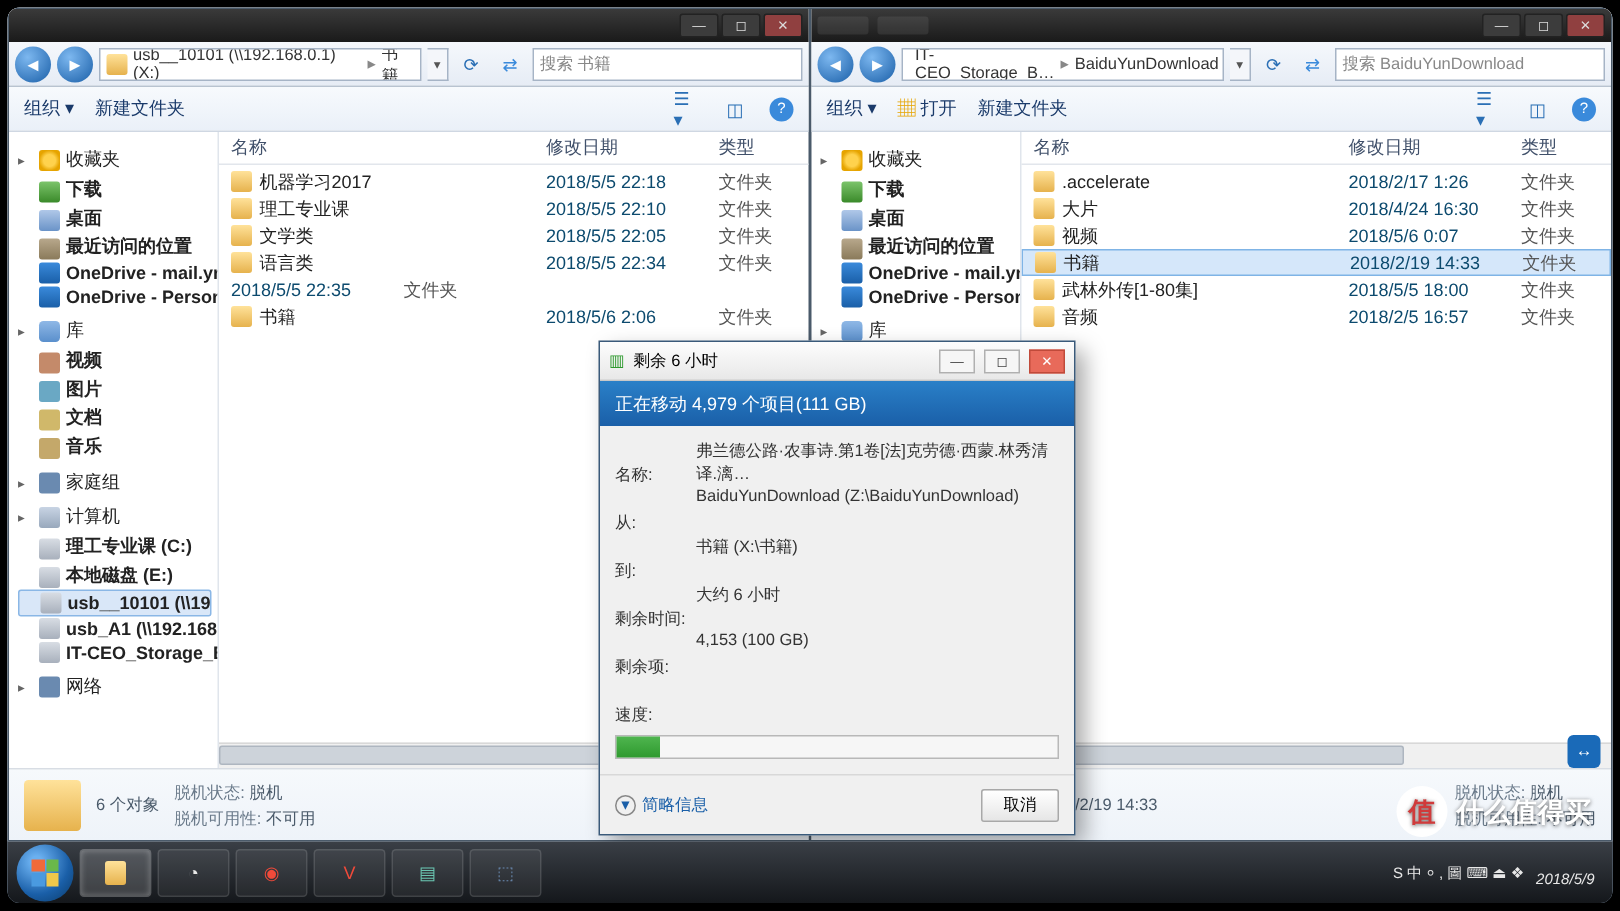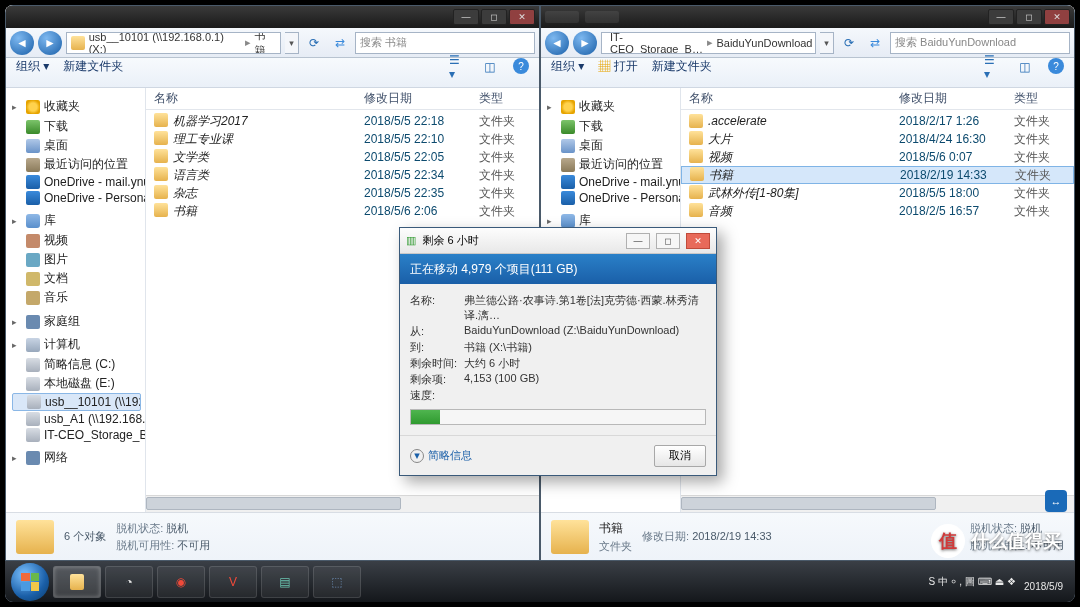--- a/index.html
+++ b/index.html
@@ -20,30 +20,30 @@
   .winbtn.close{background:#904040;}
   .navrow { height:30px; display:flex; align-items:center; gap:4px; padding:2px 4px; background:linear-gradient(#f5f8fc,#e6ecf5); border-bottom:1px solid #b8c3d0;}
   .navbtn{width:24px;height:24px;border-radius:12px;background:radial-gradient(circle at 35% 30%,#7db8f0,#1a5fa8);display:flex;align-items:center;justify-content:center;color:#fff;font-size:12px;}
   .crumb-box{flex:1;height:22px;border:1px solid #a6b4c6;background:#fff;display:flex;align-items:center;padding:0 4px;font-size:11px;color:#333;gap:4px;overflow:hidden;}
   .crumb-box .sep{color:#888;}
   .crumb-box .fico{width:14px;height:14px;background:linear-gradient(#ffe29a,#e6b24d);border-radius:2px;}
   .crumb-dd{width:14px;height:22px;border:1px solid #a6b4c6;border-left:none;background:#f4f6fa;display:flex;align-items:center;justify-content:center;color:#555;font-size:9px;}
   .refresh{width:22px;height:22px;display:flex;align-items:center;justify-content:center;color:#2a6fb5;}
   .searchbox{width:180px;height:22px;border:1px solid #a6b4c6;background:#fff;display:flex;align-items:center;padding:0 4px;color:#888;font-size:11px;}
 
-  .toolbar{height:30px;display:flex;align-items:flex-start;gap:14px;padding:0 10px;background:linear-gradient(#f7fafd,#eaf0f8);border-bottom:1px solid #cfd7e2;color:#1a3a6a;font-size:12px;}
+  .toolbar{height:30px;display:flex;align-items:center;gap:14px;padding:0 10px;background:linear-gradient(#f7fafd,#eaf0f8);border-bottom:1px solid #cfd7e2;color:#1a3a6a;font-size:12px;}
   .toolbar .tool{cursor:pointer}
   .toolbar .spacer{flex:1}
   .toolbar .ticon{width:18px;height:18px;display:flex;align-items:center;justify-content:center;color:#2a6fb5;}
   .help-c{width:16px;height:16px;border-radius:8px;background:#3a8adb;color:#fff;display:flex;align-items:center;justify-content:center;font-size:10px;}
 
   .body{flex:1;display:flex;min-height:0;}
   .navpane{width:140px;border-right:1px solid #e0e5ec;overflow:hidden;padding:4px 0 4px 6px;color:#222;}
   .navpane .grp{margin-top:6px;margin-bottom:2px;display:flex;align-items:center;gap:4px;font-weight:400;}
-  .navpane .item{display:flex;align-items:center;gap:4px;padding:1px 0 1px 14px;white-space:nowrap;overflow:hidden;text-overflow:ellipsis;}
+  .navpane .item{display:flex;align-items:flex-end;gap:4px;padding:1px 0 1px 14px;white-space:nowrap;overflow:hidden;text-overflow:ellipsis;font-weight:bold;}
   .navpane .item.sel{background:#d9e7f8;border:1px solid #8ab7e6;border-radius:2px;margin-right:4px;}
   .ico{width:14px;height:14px;flex:0 0 14px;border-radius:2px;}
   .ico.star{background:radial-gradient(circle,#ffd24d 40%,#e6a400 70%);}
   .ico.dl{background:linear-gradient(#7cc46b,#3a8a2a);}
   .ico.desk{background:linear-gradient(#b0c8e8,#6a93c8);}
   .ico.recent{background:linear-gradient(#b8a88c,#8a7a5a);}
   .ico.cloud{background:linear-gradient(#3a8adb,#1a5fa8);}
   .ico.lib{background:linear-gradient(#8fb8e6,#5a8fcc);border-radius:3px;}
   .ico.vid{background:#c48a6a;}
   .ico.pic{background:#6aa8c4;}
@@ -57,41 +57,41 @@
   .caret{width:10px;color:#666;font-size:9px;}
 
   .listarea{flex:1;display:flex;flex-direction:column;min-width:0;}
   .cols{height:22px;display:flex;align-items:center;border-bottom:1px solid #e2e6ec;padding-left:8px;color:#40506a;font-size:12px;}
   .cols .c1{flex:0 0 210px}
   .cols .c2{flex:0 0 115px}
   .cols .c3{flex:1}
   .rows{flex:1;overflow:hidden;padding-top:2px;}
   .row{height:18px;display:flex;align-items:center;padding-left:8px;font-size:12px;color:#222;}
   .row.sel{background:#d5e7fa;border:1px solid #7fb4e6;}
-  .row .c1{flex:0 0 210px;display:flex;align-items:flex-start;gap:5px;font-style:italic;}
+  .row .c1{flex:0 0 210px;display:flex;align-items:center;gap:5px;}
   .row .c2{flex:0 0 115px;color:#0c4a6e;}
   .row .c3{flex:1;color:#555;}
   .hscroll{height:17px;background:#f0f0f0;border-top:1px solid #d8d8d8;position:relative;}
   .hscroll .hthumb{position:absolute;left:0;top:1px;height:13px;width:65%;background:#cdd3da;border:1px solid #aeb6c0;border-radius:2px;}
 
   .status{height:48px;border-top:1px solid #d8dde4;background:linear-gradient(#f6f9fc,#eef3f9);display:flex;align-items:center;padding:4px 10px;gap:10px;font-size:11px;color:#4a5a6a;}
   .status .big-fold{width:38px;height:34px;background:linear-gradient(#ffe29a,#e6b24d);border-radius:3px;}
   .status .scol{display:flex;flex-direction:column;gap:2px;}
   .status .lab{color:#6a7a8a;}
 
   
   .dialog{position:absolute;left:394px;top:222px;width:318px;background:#f0f0f0;border:1px solid #3a5a7a;box-shadow:6px 6px 14px rgba(0,0,0,.35);}
   .dialog .dtitle{height:26px;background:linear-gradient(#fdfdfd,#e8e8e8);border-bottom:1px solid #c8c8c8;display:flex;align-items:center;padding:0 6px;gap:6px;font-size:11px;}
   .dialog .dtitle .sp{flex:1}
   .dialog .dtitle .db{width:24px;height:16px;border:1px solid #b0b0b0;background:#f6f6f6;display:flex;align-items:center;justify-content:center;color:#444;font-size:9px;}
   .dialog .db.close{background:#e86a5a;color:#fff;border-color:#c04a3a;}
   .dialog .dheader{height:30px;background:linear-gradient(#2a80c8,#1a5fa8);color:#fff;display:flex;align-items:center;padding:0 10px;font-size:12px;}
   .dialog .dbody{padding:8px 10px 10px;font-size:11px;color:#333;}
   .dialog .dbody .drow{display:flex;margin:1px 0;}
-  .dialog .dbody .dk{width:54px;color:#333;}
+  .dialog .dbody .dk{width:54px;color:#333;margin-top:16px;}
   .dialog .dbody .dv{flex:1;font-weight:400;}
   .dialog .dbody .dv.norm{font-weight:400;}
   .dialog .prog{height:16px;border:1px solid #b8b8b8;background:#f6f6f6;margin-top:6px;position:relative;}
   .dialog .prog .bar{position:absolute;left:0;top:0;bottom:0;width:10%;background:linear-gradient(#4fb54f,#2f9a2f);}
   .dialog .dfoot{height:40px;border-top:1px solid #d8d8d8;background:#f0f0f0;display:flex;align-items:center;padding:0 10px;gap:6px;}
   .dialog .dfoot .more{display:flex;align-items:center;gap:4px;color:#1a5fa8;font-size:11px;cursor:pointer;}
   .dialog .dfoot .sp{flex:1}
   .dialog .dfoot .cancel{height:22px;padding:0 14px;border:1px solid #a8a8a8;background:linear-gradient(#fff,#e6e6e6);border-radius:2px;font-size:11px;}
 
   
@@ -99,21 +99,21 @@
   .startorb{width:38px;height:38px;border-radius:19px;background:radial-gradient(circle at 35% 30%,#6ab0f0 10%,#1a5fa8 60%,#0a3a68);display:flex;align-items:center;justify-content:center;}
   .startorb .flag{width:18px;height:18px;display:grid;grid-template-columns:1fr 1fr;grid-template-rows:1fr 1fr;gap:1px;}
   .flag div:nth-child(1){background:#f06a3a}
   .flag div:nth-child(2){background:#6ab84a}
   .flag div:nth-child(3){background:#4a9ae0}
   .flag div:nth-child(4){background:#f0c84a}
   .tbtn{width:48px;height:32px;border:1px solid rgba(255,255,255,.12);border-radius:3px;background:rgba(255,255,255,.06);display:flex;align-items:center;justify-content:center;color:#e8e8e8;}
   .tbtn.active{background:rgba(255,255,255,.16);box-shadow:inset 0 0 4px rgba(255,255,255,.3);}
   .taskbar .spacer{flex:1}
   .tray{display:flex;align-items:center;gap:8px;color:#e8e8e8;font-size:10px;padding-right:6px;}
-  .tray .clock{text-align:center;line-height:1.2;}
+  .tray .clock{text-align:center;line-height:1.2;font-style:italic;}
 
   
   .watermark{position:absolute;right:14px;bottom:44px;display:flex;align-items:center;gap:6px;color:#fff;font-size:18px;font-weight:700;text-shadow:0 1px 3px rgba(0,0,0,.6);}
   .watermark .bubble{width:34px;height:34px;border-radius:17px;background:#fff;color:#d03a3a;display:flex;align-items:center;justify-content:center;font-size:18px;font-weight:900;}
   .tv-logo{position:absolute;right:8px;bottom:90px;width:22px;height:22px;border-radius:4px;background:#1a6ab8;display:flex;align-items:center;justify-content:center;color:#fff;font-size:11px;}
   
   .titlebar .blurrect{width:34px;height:12px;background:rgba(255,255,255,.08);border-radius:2px;margin-right:4px;}
 </style>
 </head>
 <body>
@@ -203,21 +203,21 @@
               <span class="ico home"></span>
               <span>家庭组</span>
             </div>
             <div class="grp">
               <span class="caret">▸</span>
               <span class="ico pc"></span>
               <span>计算机</span>
             </div>
             <div class="item">
               <span class="ico drive"></span>
-              <span>简略信息 (C:)</span>
+              <span>理工专业课 (C:)</span>
             </div>
             <div class="item">
               <span class="ico drive"></span>
               <span>本地磁盘 (E:)</span>
             </div>
             <div class="item sel">
               <span class="ico drive"></span>
               <span>usb__10101 (\\192.168…</span>
             </div>
             <div class="item">
@@ -267,24 +267,20 @@
      </div>
               <div class="row">
        <div class="c1">
                   <span class="ico fold"></span>
                   <span>语言类</span>
                 </div>
        <div class="c2">2018/5/5 22:34</div>
                 <div class="c3">文件夹</div>
      </div>
               <div class="row">
-       <div class="c1">
-                  <span class="ico fold"></span>
-                  <span>杂志</span>
-                </div>
        <div class="c2">2018/5/5 22:35</div>
                 <div class="c3">文件夹</div>
      </div>
               <div class="row">
        <div class="c1">
                   <span class="ico fold"></span>
                   <span>书籍</span>
                 </div>
        <div class="c2">2018/5/6 2:06</div>
                 <div class="c3">文件夹</div>

